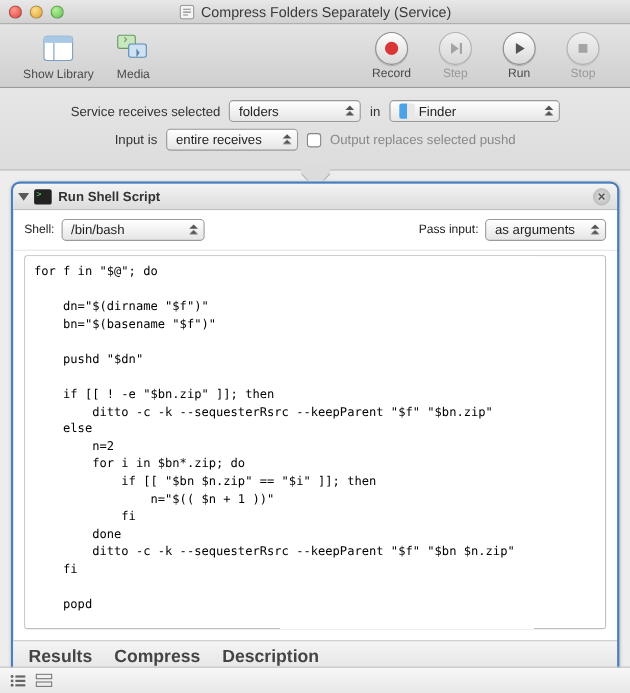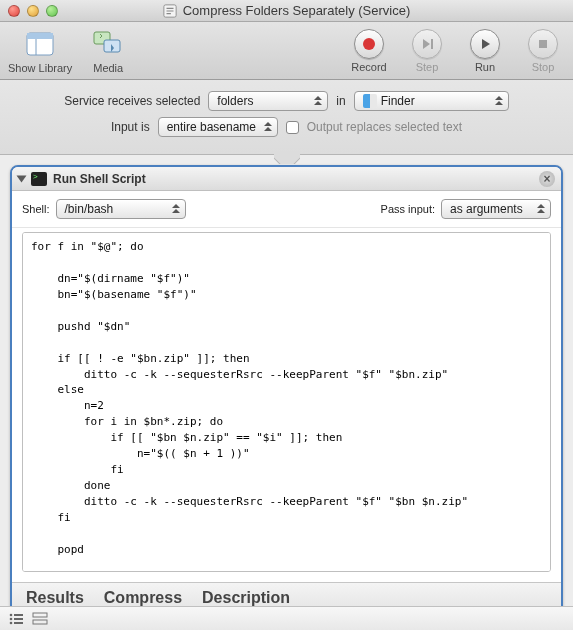--- a/index.html
+++ b/index.html
@@ -42,21 +42,21 @@
   .title-icon {
     width: 14px; height: 14px;
   }
   
   .toolbar {
     height: 58px;
     background: linear-gradient(#e4e4e4, #cfcfcf);
     border-bottom: 1px solid #9b9b9b;
     display: flex;
     align-items: center;
-    padding: 0 8px;
+    padding: 0 21px;
   }
   .tool-left, .tool-right { display: flex; gap: 14px; }
   .spacer { flex: 1; }
   .tool-btn {
     display: flex; flex-direction: column; align-items: center;
     gap: 2px; min-width: 44px;
   }
   .tool-icon {
     width: 32px; height: 32px;
   }
@@ -282,24 +282,24 @@
       </div>
     <label>in</label>
     <div class="sel xwide">
       <div class="finder-icon"></div>
       <span>Finder</span>
     </div>
   </div>
   <div class="config-row">
     <label>Input is</label>
     <div class="sel wide">
-        <span>entire basename</span>
+        <span>entire receives</span>
       </div>
     <div class="chk"></div>
-    <label style="color:#888">Output replaces selected text</label>
+    <label style="color:#888">Output replaces selected pushd</label>
   </div>
   <div class="notch"></div>
 </div>
 
 <div class="card-wrap">
   <div class="card">
     <div class="card-header">
       <div class="tri"></div>
       <div class="term-icon"></div>
       <div class="card-title">Run Shell Script</div>

